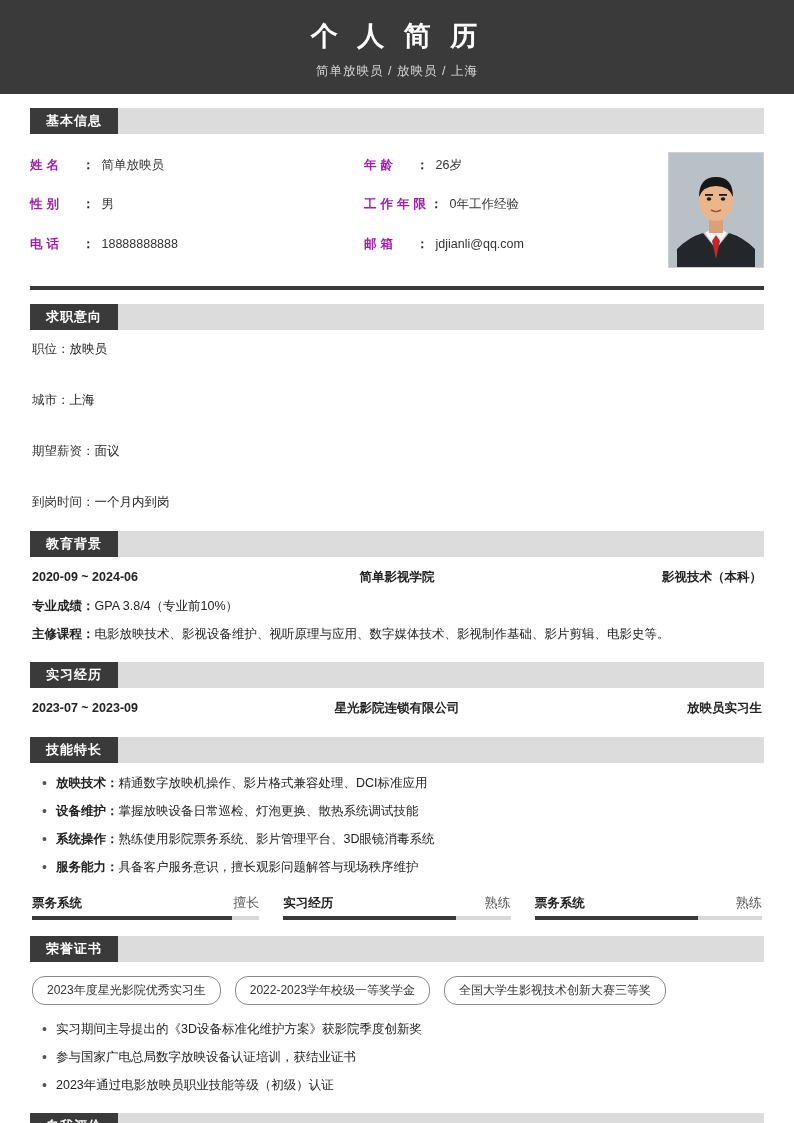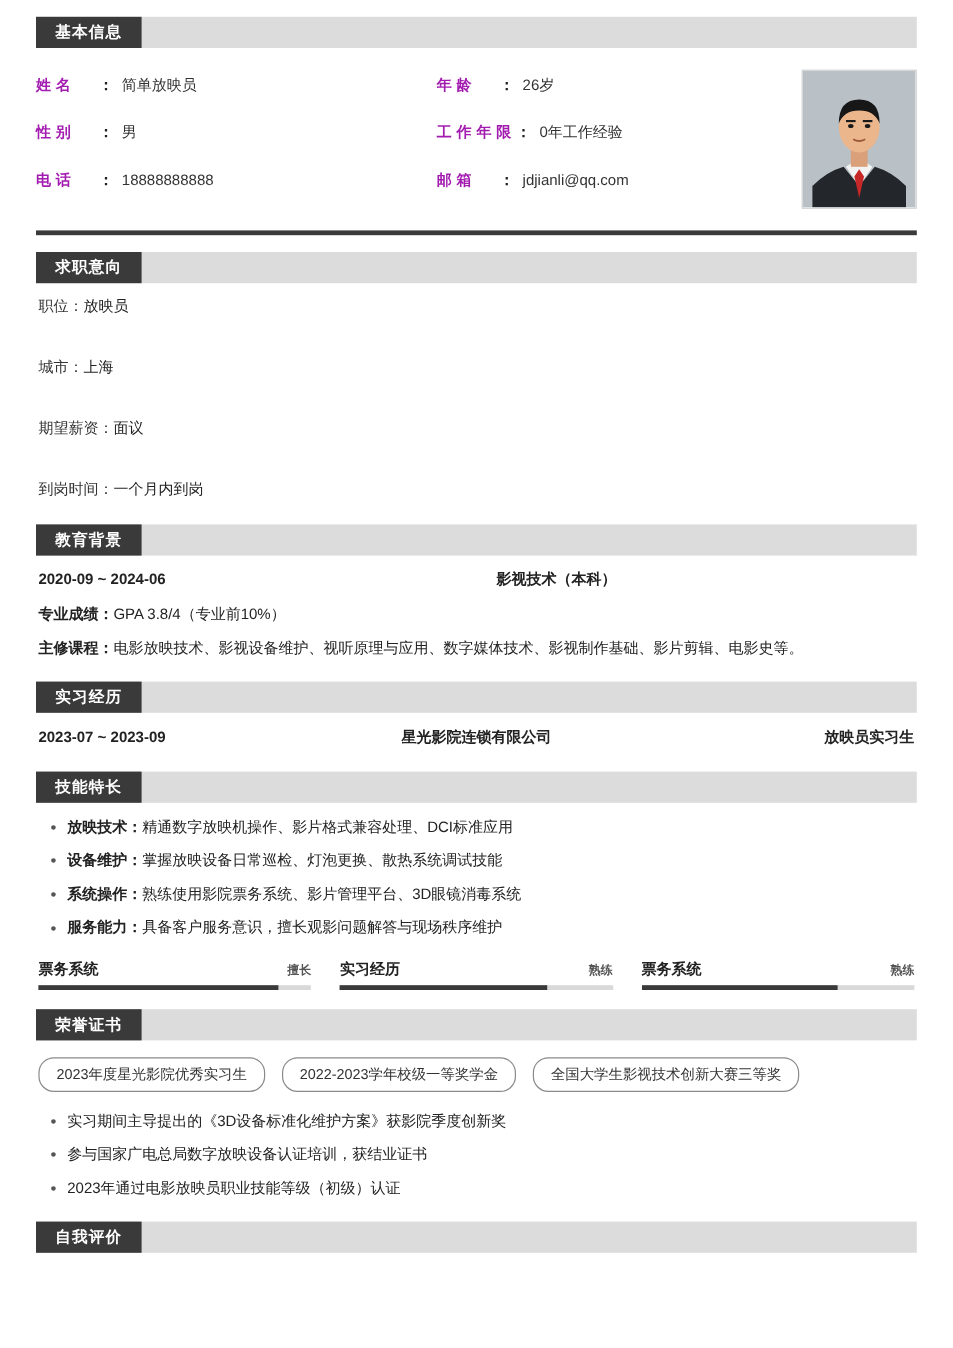--- a/index.html
+++ b/index.html
@@ -161,21 +161,21 @@
   }
   .skill-item { flex: 1; }
   .skill-top {
     display: flex;
     justify-content: space-between;
     align-items: baseline;
     font-size: 12.5px;
     font-weight: bold;
     padding-bottom: 4px;
   }
-  .skill-top .lvl { font-weight: bold; color: #555; font-size: 10px; }
+  .skill-top .lvl { font-weight: normal; color: #555; font-size: 13px; }
   .skill-track {
     height: 4px;
     background: #d9d9d9;
   }
   .skill-fill {
     height: 4px;
     background: #3a3a3a;
   }
 
   
@@ -192,20 +192,24 @@
     font-size: 12px;
     color: #333;
     background: #fff;
   }
 </style>
 </head>
 <body>
 
 <div class="page">
 
+  <div class="header">
+    <h1>个 人 简 历</h1>
+    <div class="subtitle">简单放映员 / 放映员 / 上海</div>
+  </div>
 
   <div class="body-wrap">
 
     <div class="section-bar">
       <div class="tag">基本信息</div>
       <div class="bar-rest"></div>
     </div>
 
     <div class="basic-info">
       <div class="basic-fields">
@@ -289,20 +293,21 @@
         <span class="lbl">到岗时间：</span><span>一个月内到岗</span>
       </div>
     </div>
 
     <div class="section-bar">
       <div class="tag">教育背景</div>
       <div class="bar-rest"></div>
     </div>
     <div class="tri-row">
       <div class="c1">2020-09 ~ 2024-06</div>
+      <div class="c2">简单影视学院</div>
       <div class="c3">影视技术（本科）</div>
     </div>
     <div class="detail-line">
       <span class="k">专业成绩：</span><span>GPA 3.8/4（专业前10%）</span>
     </div>
     <div class="detail-line">
       <span class="k">主修课程：</span><span>电影放映技术、影视设备维护、视听原理与应用、数字媒体技术、影视制作基础、影片剪辑、电影史等。</span>
     </div>
 
     <div class="section-bar">

